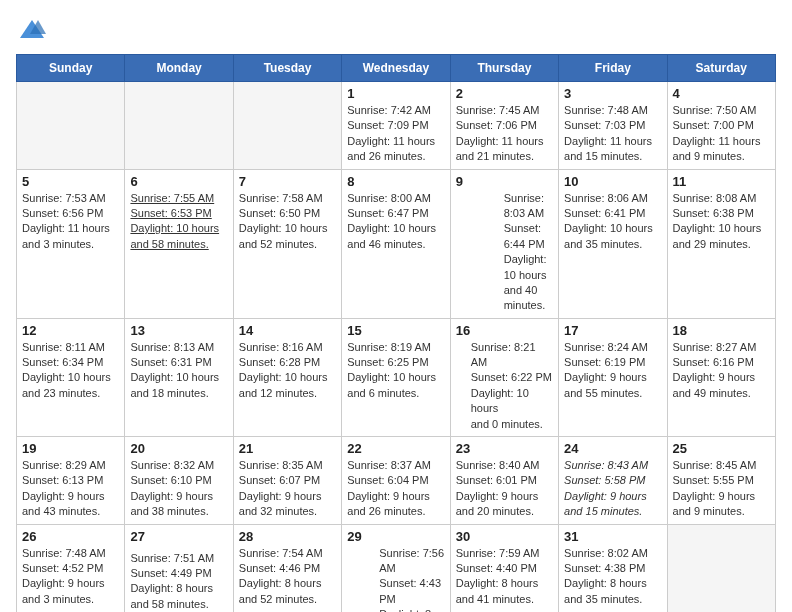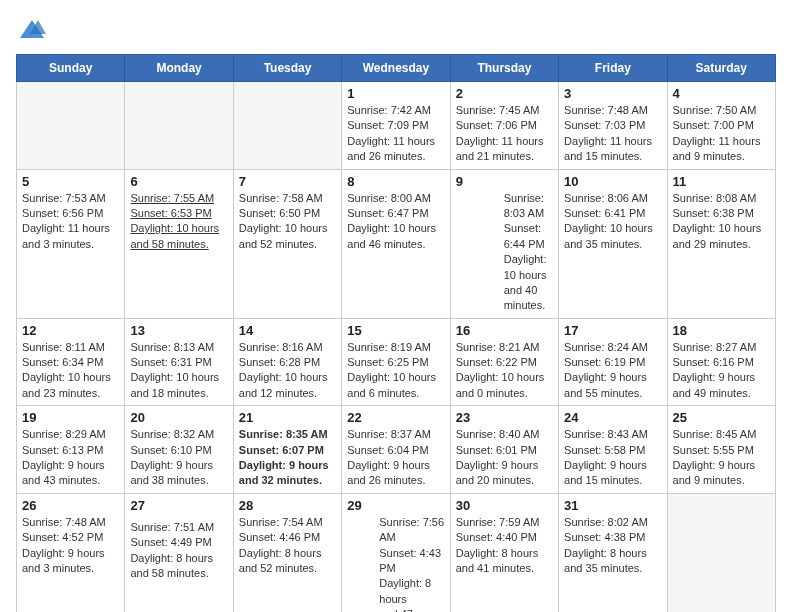--- a/index.html
+++ b/index.html
@@ -232,21 +232,21 @@
         </td>
         <td>
           <span class="day-number">15</span>
           <div class="day-info" style="white-space: pre-line;">Sunrise: 8:19 AM
 Sunset: 6:25 PM
 Daylight: 10 hours
 and 6 minutes.</div>
         </td>
         <td>
           <span class="day-number">16</span>
-          <div class="day-info" style="white-space: pre-line;">Sunrise: 8:21 AM
+          <div class="day-info" style="white-space: pre-line; margin-left: 15px;">Sunrise: 8:21 AM
 Sunset: 6:22 PM
 Daylight: 10 hours
 and 0 minutes.</div>
         </td>
         <td>
           <span class="day-number">17</span>
           <div class="day-info" style="white-space: pre-line;">Sunrise: 8:24 AM
 Sunset: 6:19 PM
 Daylight: 9 hours
 and 55 minutes.</div>
@@ -269,42 +269,42 @@
         </td>
         <td>
           <span class="day-number">20</span>
           <div class="day-info" style="white-space: pre-line;">Sunrise: 8:32 AM
 Sunset: 6:10 PM
 Daylight: 9 hours
 and 38 minutes.</div>
         </td>
         <td>
           <span class="day-number">21</span>
-          <div class="day-info" style="white-space: pre-line; font-weight: bold;">Sunrise: 8:35 AM
+          <div class="day-info" style="white-space: pre-line;">Sunrise: 8:35 AM
 Sunset: 6:07 PM
 Daylight: 9 hours
 and 32 minutes.</div>
         </td>
         <td>
           <span class="day-number">22</span>
           <div class="day-info" style="white-space: pre-line;">Sunrise: 8:37 AM
 Sunset: 6:04 PM
 Daylight: 9 hours
 and 26 minutes.</div>
         </td>
         <td>
           <span class="day-number">23</span>
           <div class="day-info" style="white-space: pre-line;">Sunrise: 8:40 AM
 Sunset: 6:01 PM
 Daylight: 9 hours
 and 20 minutes.</div>
         </td>
         <td>
           <span class="day-number">24</span>
-          <div class="day-info" style="white-space: pre-line;">Sunrise: 8:43 AM
+          <div class="day-info" style="white-space: pre-line; font-style: italic;">Sunrise: 8:43 AM
 Sunset: 5:58 PM
 Daylight: 9 hours
 and 15 minutes.</div>
         </td>
         <td>
           <span class="day-number">25</span>
           <div class="day-info" style="white-space: pre-line;">Sunrise: 8:45 AM
 Sunset: 5:55 PM
 Daylight: 9 hours
 and 9 minutes.</div>

